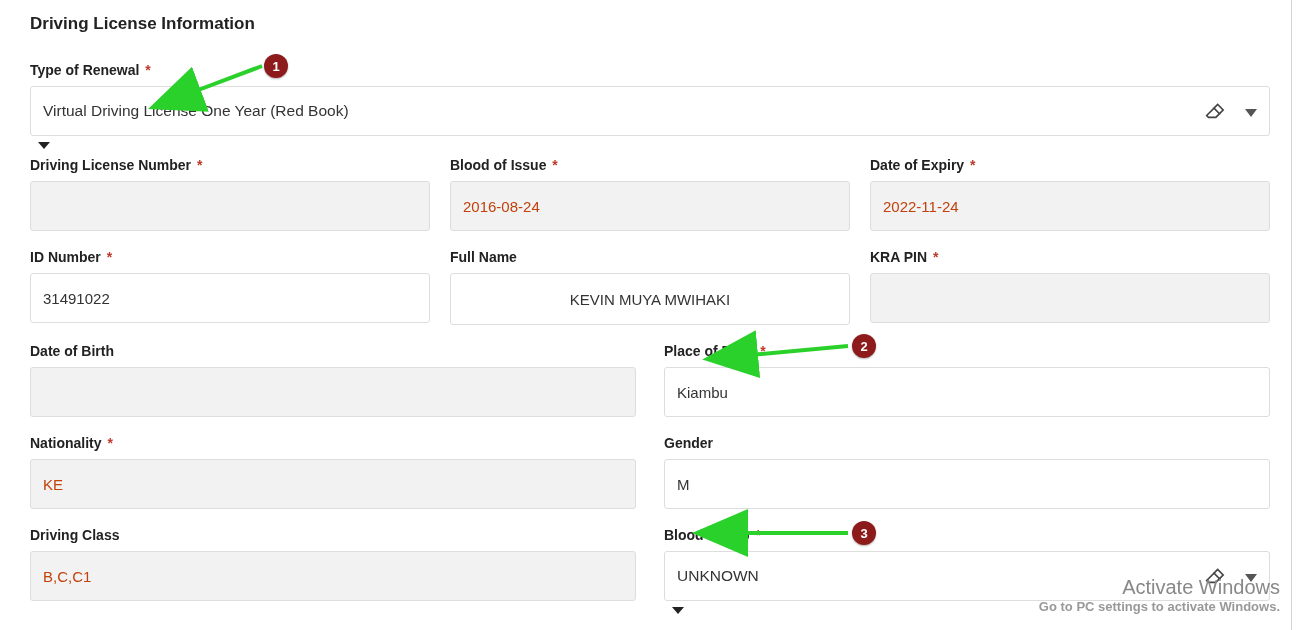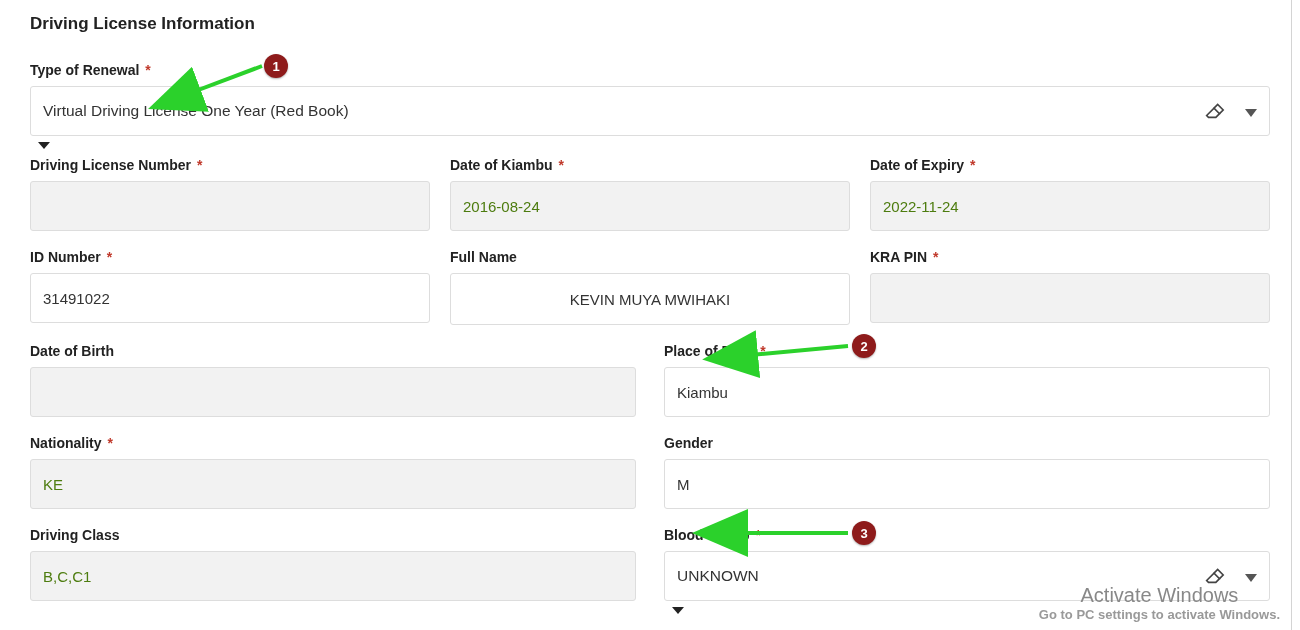--- a/index.html
+++ b/index.html
@@ -31,21 +31,21 @@
       border: 1px solid #ddd;
       border-radius: 3px;
       padding: 24px 12px;
       font-size: 15px;
       font-family: inherit;
       color: #333;
       background: #fff;
     }
     .input.disabled, .select.disabled {
       background: #f2f2f2;
-      color: #4d7c0f;
+      color: #c2410c;
     }
     .input.blurred {
       color: transparent;
       text-shadow: 0 0 8px rgba(0,0,0,0.5);
     }
     .select-row {
       display: flex;
       align-items: center;
       justify-content: space-between;
       position: relative;
@@ -70,22 +70,22 @@
     .row3 { display: flex; gap: 20px; }
     .row3 > .col { flex: 1 1 0; }
     .row2 { display: flex; gap: 28px; }
     .row2 > .col { flex: 1 1 0; }
     .col-half { width: calc(50% - 10px); }
     .eraser-svg { width: 22px; height: 22px; }
     .triangle-svg { width: 12px; height: 8px; margin-top: 2px; }
     .activate {
       position: absolute;
       right: 20px;
-      bottom: 8px;
-      text-align: center;
+      bottom: 16px;
+      text-align: right;
       color: #888;
     }
     .activate .t1 { font-size: 20px; color: #888; }
     .activate .t2 { font-size: 13px; color: #999; font-weight: bold; }
     .right-line {
       position: absolute;
       top: 0; right: 8px;
       width: 1px; height: 630px;
       background: #d4d4d4;
     }
@@ -139,21 +139,21 @@
 <div class="row3" style="margin-top:8px;">
   <div class="col field-wrap">
     <label class="label">
       <span>Driving License Number</span>
       <span class="req">*</span>
     </label>
     <input class="input disabled blurred" readonly="" value="        " style="">
   </div>
   <div class="col field-wrap">
     <label class="label">
-      <span>Date of Kiambu</span>
+      <span>Blood of Issue</span>
       <span class="req">*</span>
     </label>
     <input class="input disabled" readonly="" value="2016-08-24" style="">
   </div>
   <div class="col field-wrap">
     <label class="label">
       <span>Date of Expiry</span>
       <span class="req">*</span>
     </label>
     <input class="input disabled" readonly="" value="2022-11-24" style="">

